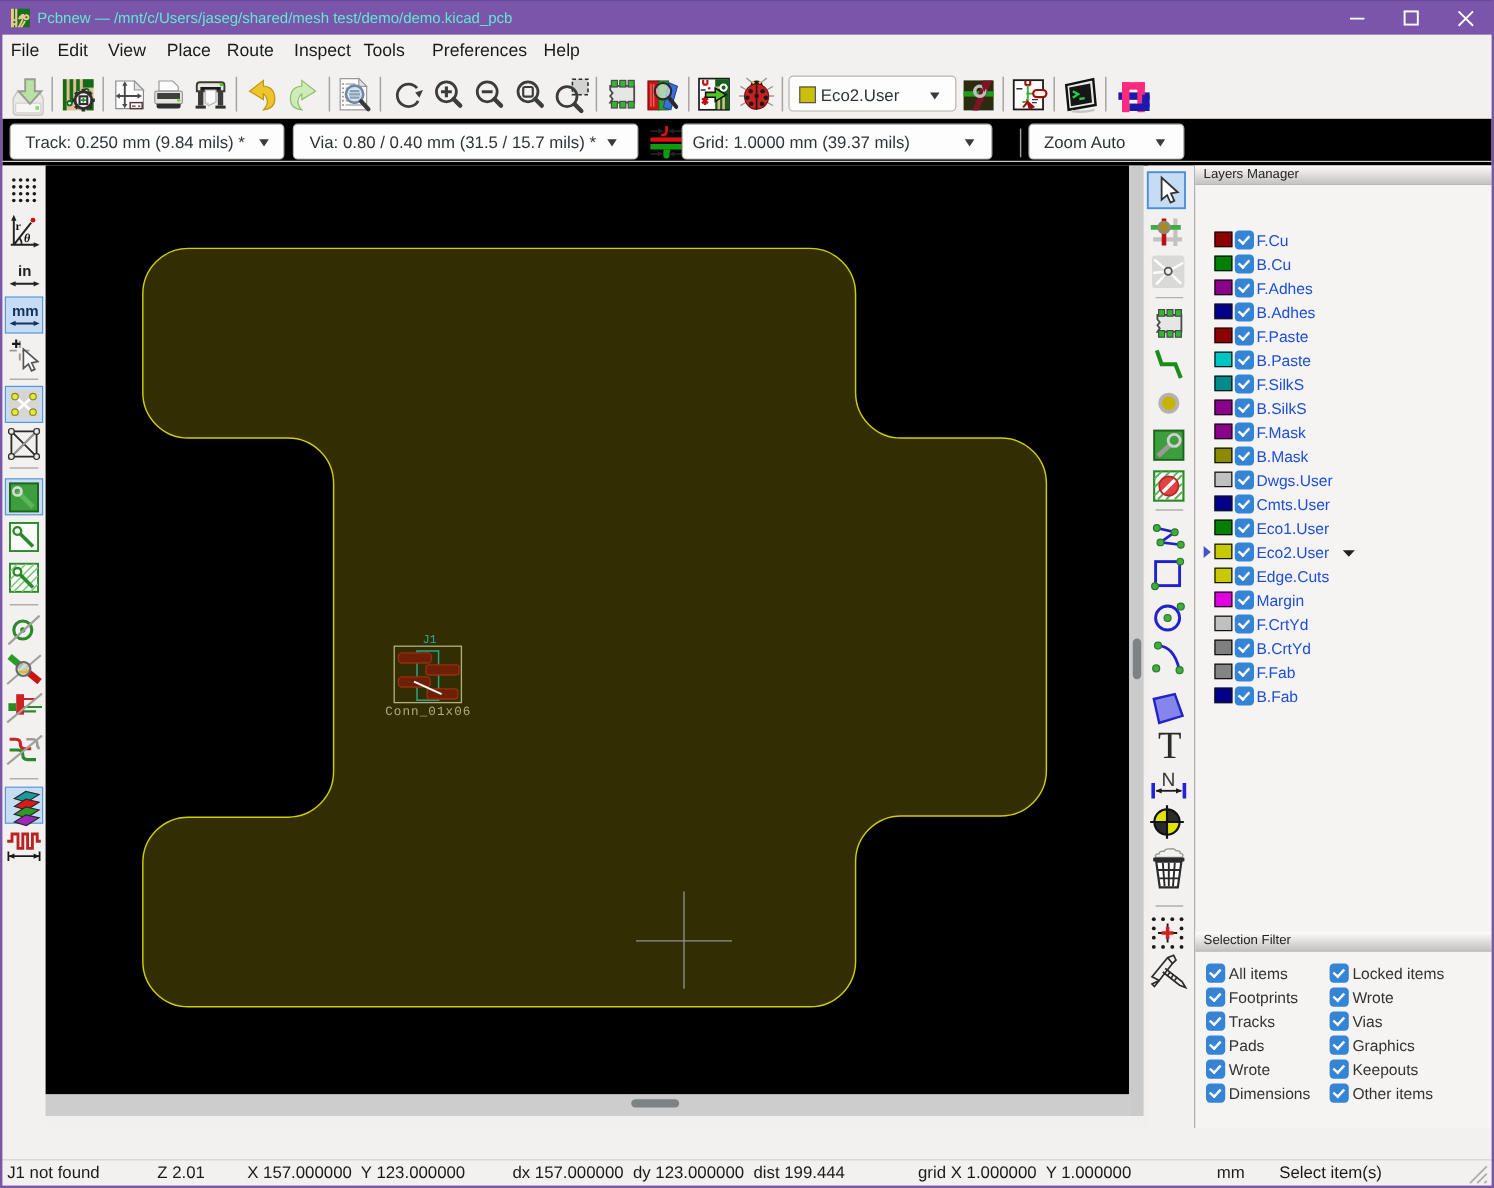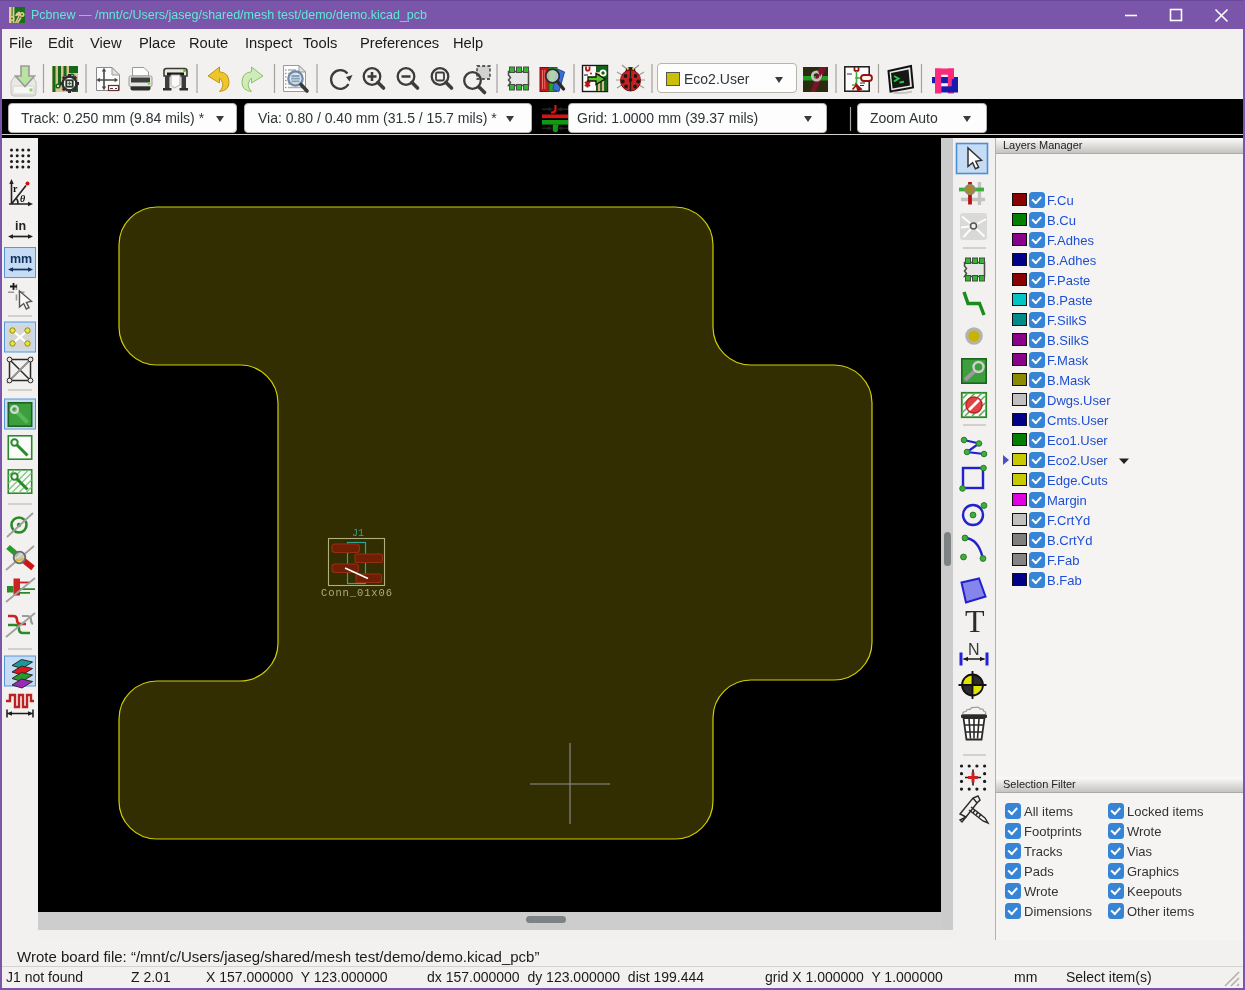--- a/index.html
+++ b/index.html
@@ -755,21 +755,20 @@
           <span class="cb"></span>
           <span class="fname">Keepouts</span>
         </div>
         <div class="frow" style="left:112px;top:763px">
           <span class="cb"></span>
           <span class="fname">Other items</span>
         </div>
       </div>
  </div>
  <div id="statusbar" class="abs">
-  <div id="srow1">Wrote board file: “/mnt/c/Users/jaseg/shared/mesh test/demo/demo.kicad_pcb”</div>
   <div style="position:absolute;left:0;top:26px;width:100%;height:1px;background:#d5d2ce"></div>
   <span class="sf" style="left:4px">J1 not found</span>
   <span class="sf" style="left:129px">Z 2.01</span>
   <span class="sf" style="left:204px">X 157.000000  Y 123.000000</span>
   <span class="sf" style="left:425px">dx 157.000000  dy 123.000000  dist 199.444</span>
   <span class="sf" style="left:763px">grid X 1.000000  Y 1.000000</span>
   <span class="sf" style="left:1012px">mm</span>
   <span class="sf" style="left:1064px">Select item(s)</span>
   <svg class="abs" style="right:3px;top:30px" width="17" height="17">
         <g stroke="#b0ada9" stroke-width="1.5">

